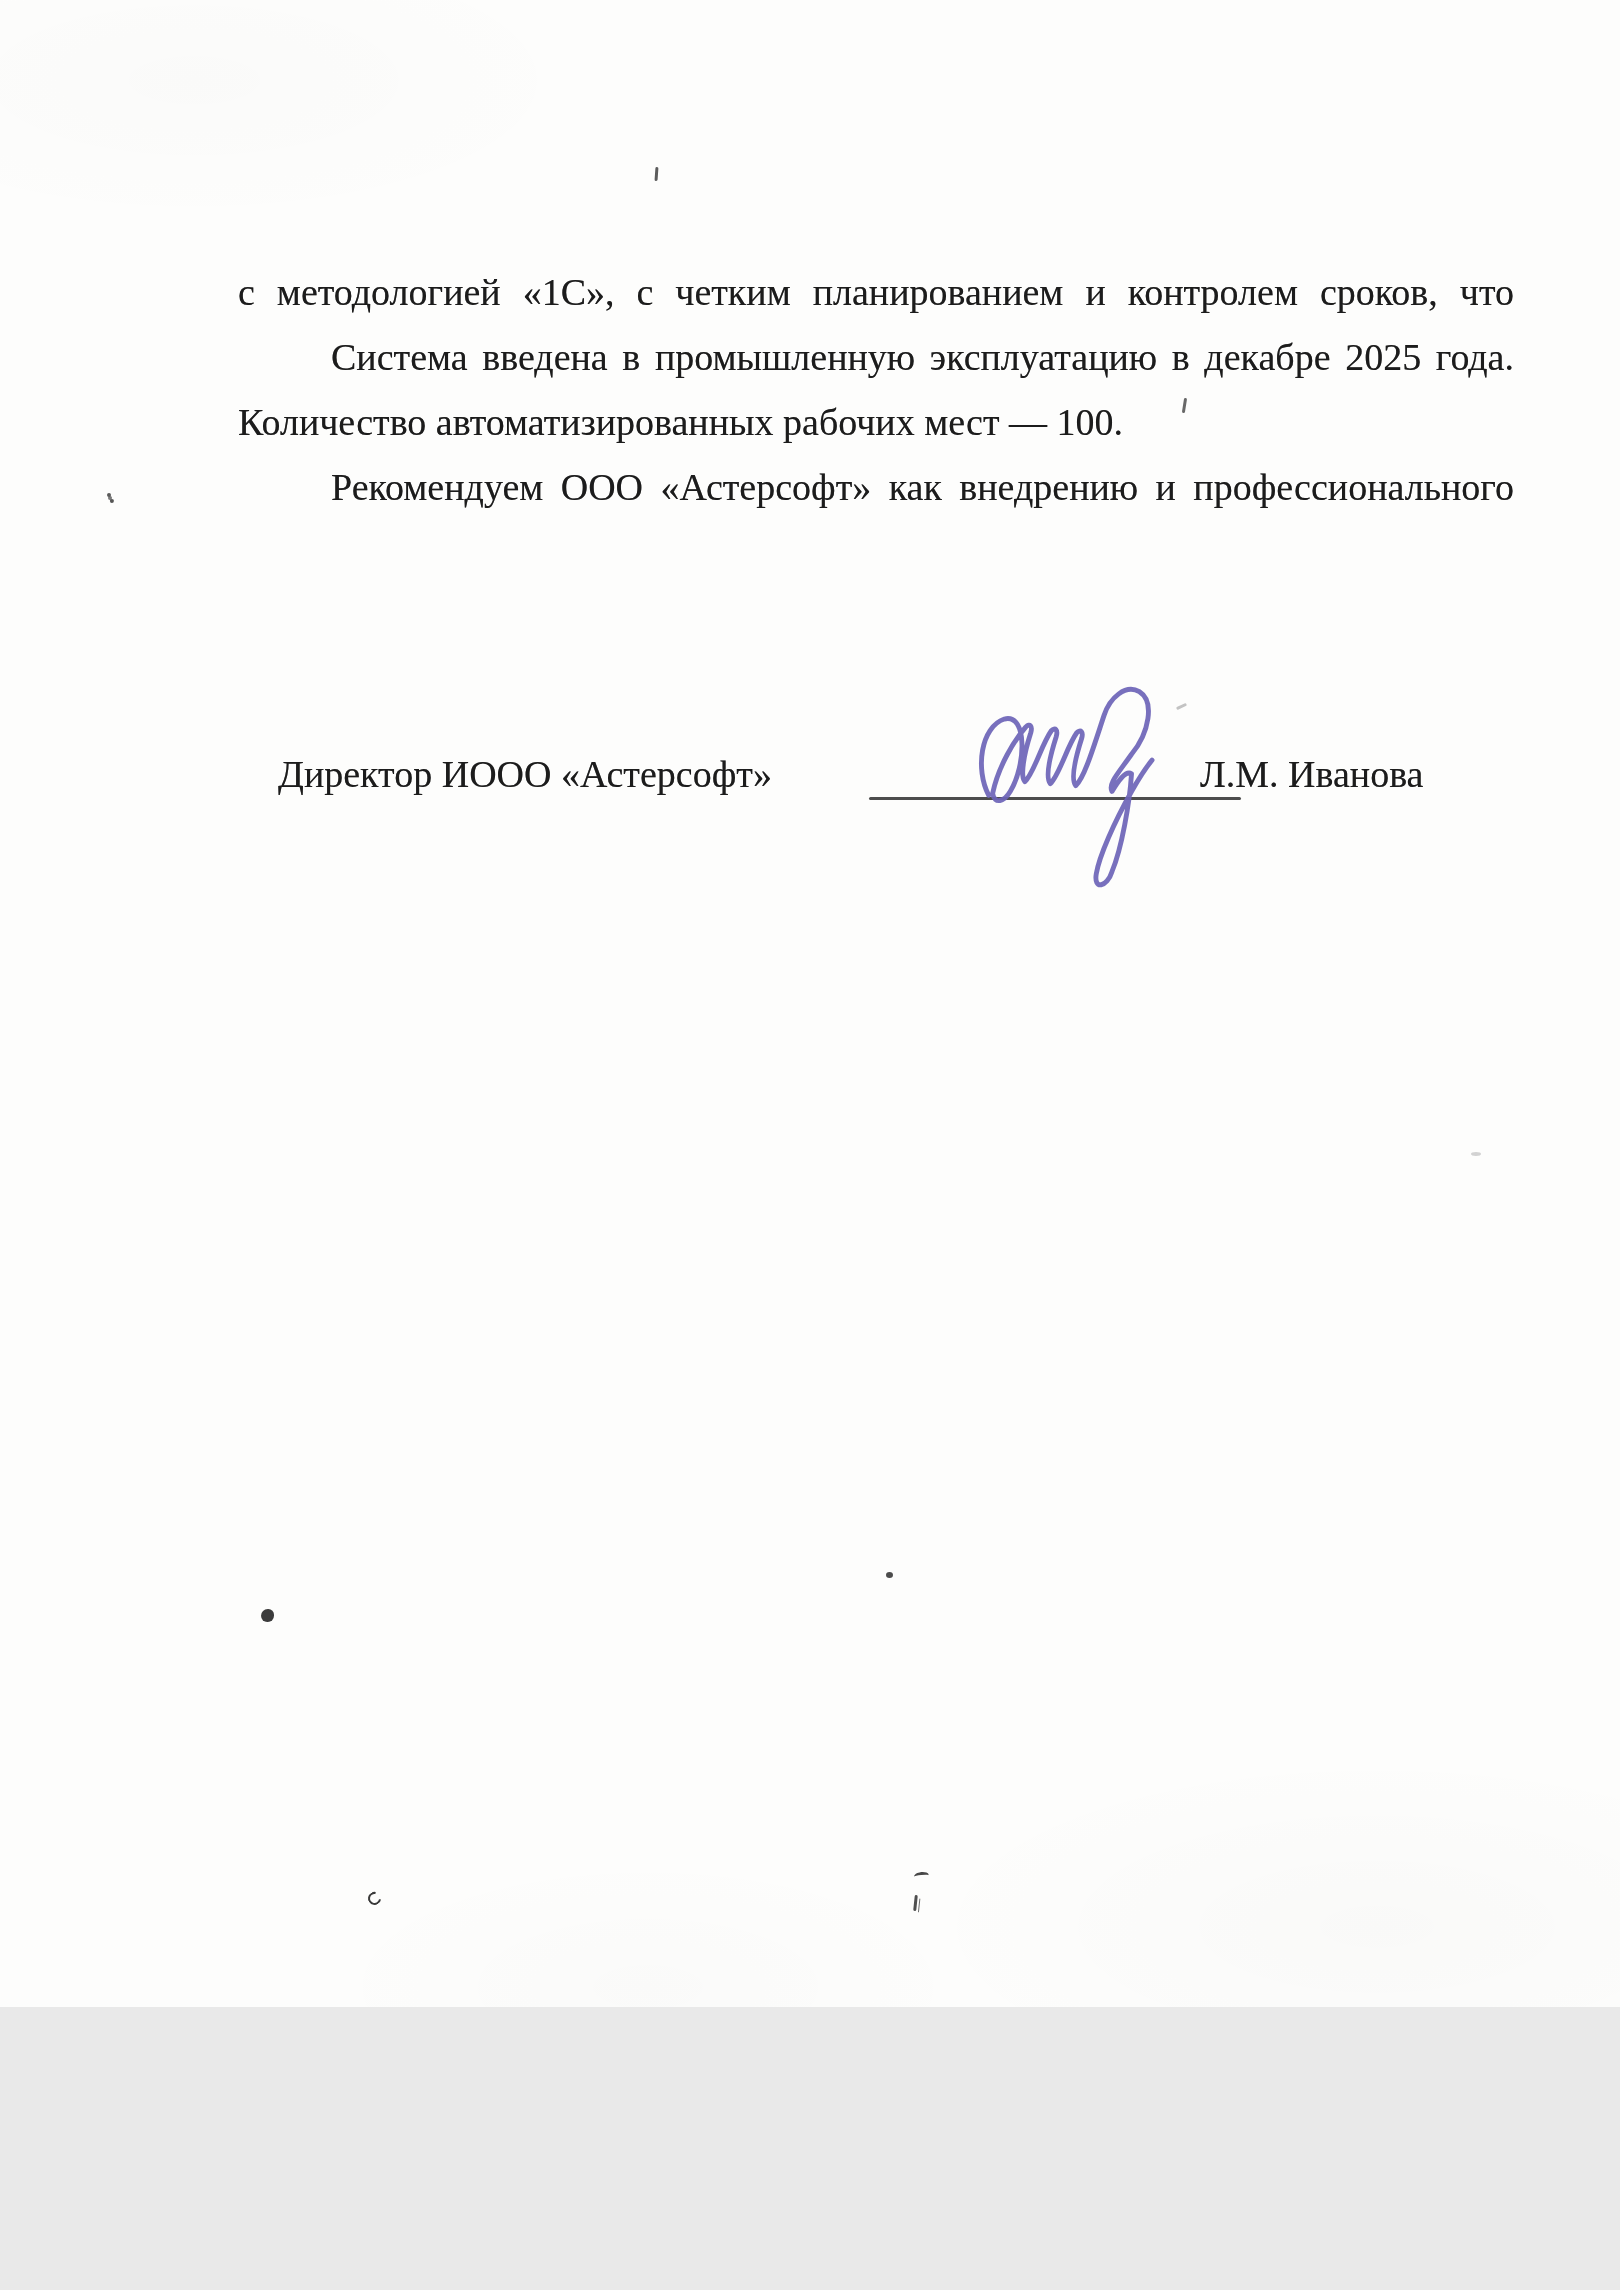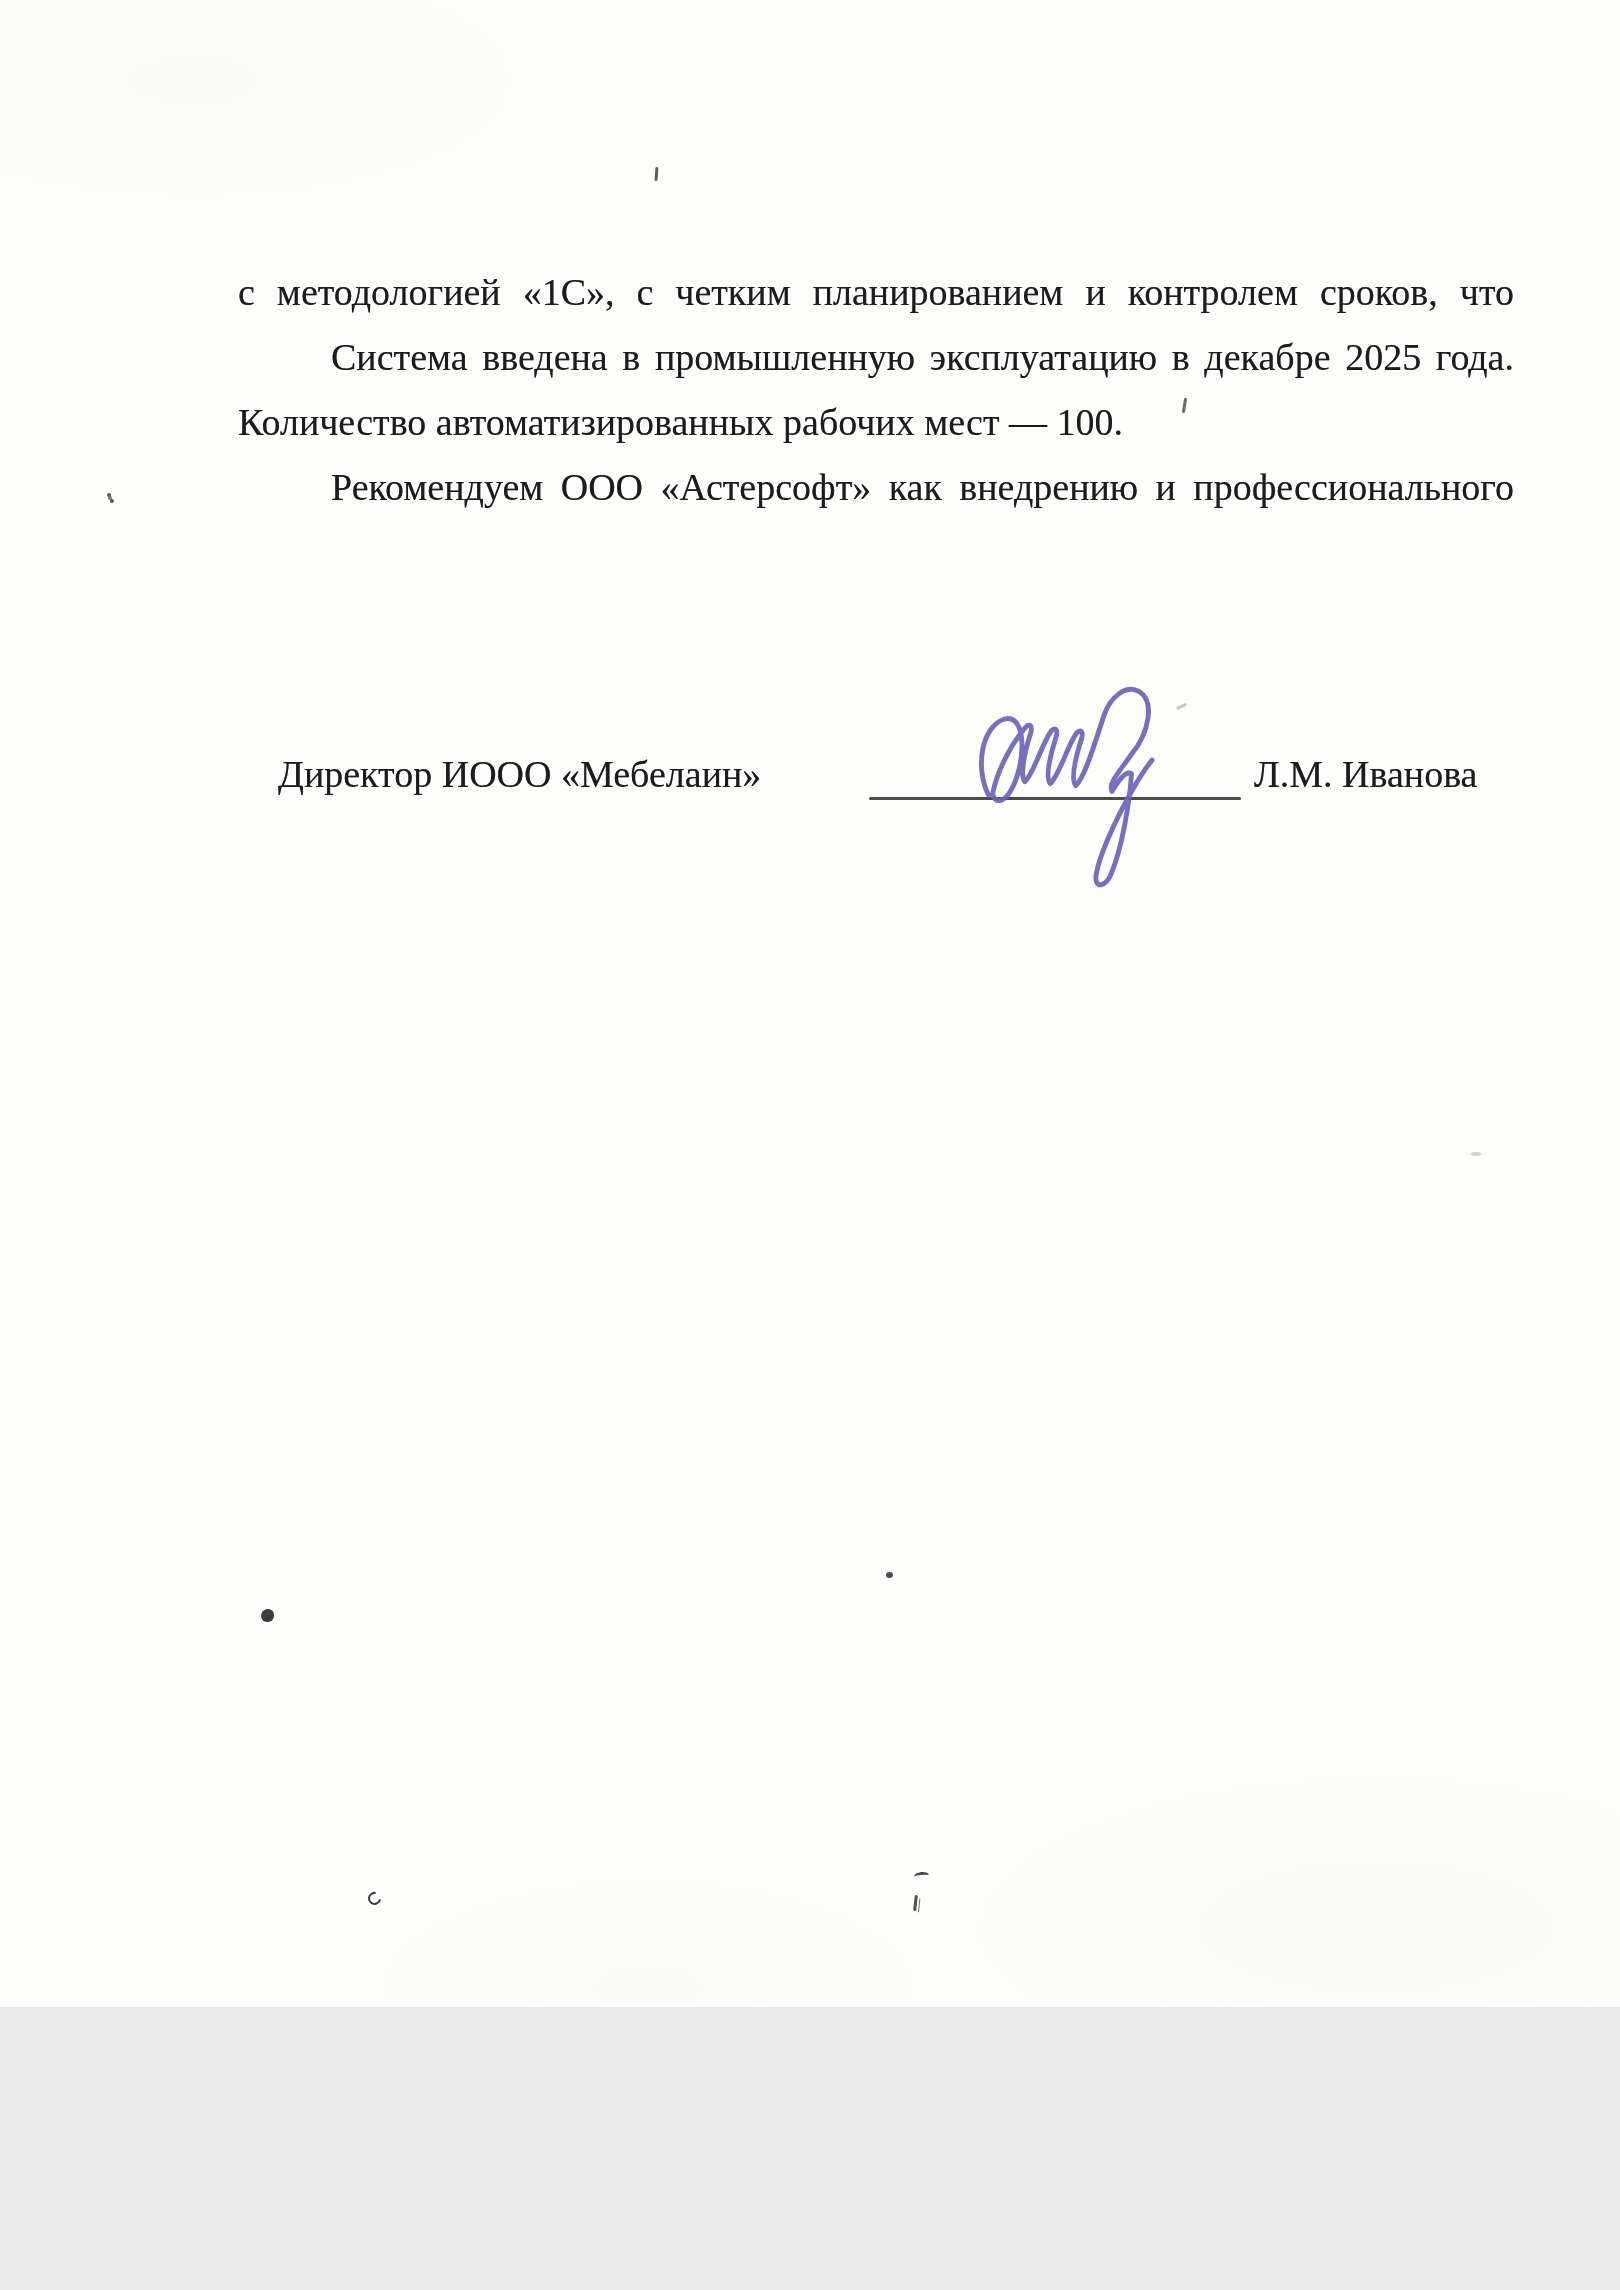--- a/index.html
+++ b/index.html
@@ -46,21 +46,21 @@
   .sig-title, .sig-name {
     position: absolute;
     font-size: 38px;
     line-height: 65px;
     height: 65px;
     color: #1c1c1c;
     text-shadow: 0 0 0.6px rgba(20,20,20,0.55);
     white-space: nowrap;
   }
   .sig-title { left: 278px; top: 742px; }
-  .sig-name  { left: 1254px; top: 742px; }
+  .sig-name  { left: 1200px; top: 742px; }
 
   .sig-line {
     position: absolute;
     left: 869px; top: 797px;
     width: 372px; height: 2.9px;
     background: #4d4d4d;
     border-radius: 2px;
   }
 
   .signature-svg {
@@ -89,21 +89,21 @@
 
 <div class="page">
 
   <div class="doc-text">
     <div class="line justify">с методологией «1С», с четким планированием и контролем сроков, что</div>
     <div class="line justify indent">Система введена в промышленную эксплуатацию в декабре 2025 года.</div>
     <div class="line">Количество автоматизированных рабочих мест — 100.</div>
     <div class="line justify indent">Рекомендуем ООО «Астерсофт» как внедрению и профессионального</div>
   </div>
 
-  <div class="sig-title">Директор ИООО «Мебелаин»</div>
+  <div class="sig-title">Директор ИООО «Астерсофт»</div>
 
   <div class="sig-line"></div>
 
   <svg class="signature-svg" viewBox="0 0 250 230" xmlns="http://www.w3.org/2000/svg">
     <path d="M 24,122
              C 10,95 16,52 40,44
              C 64,38 62,92 46,118
              C 40,128 30,132 28,120
              C 34,92 50,66 62,52
              C 66,48 69,51 67,58

